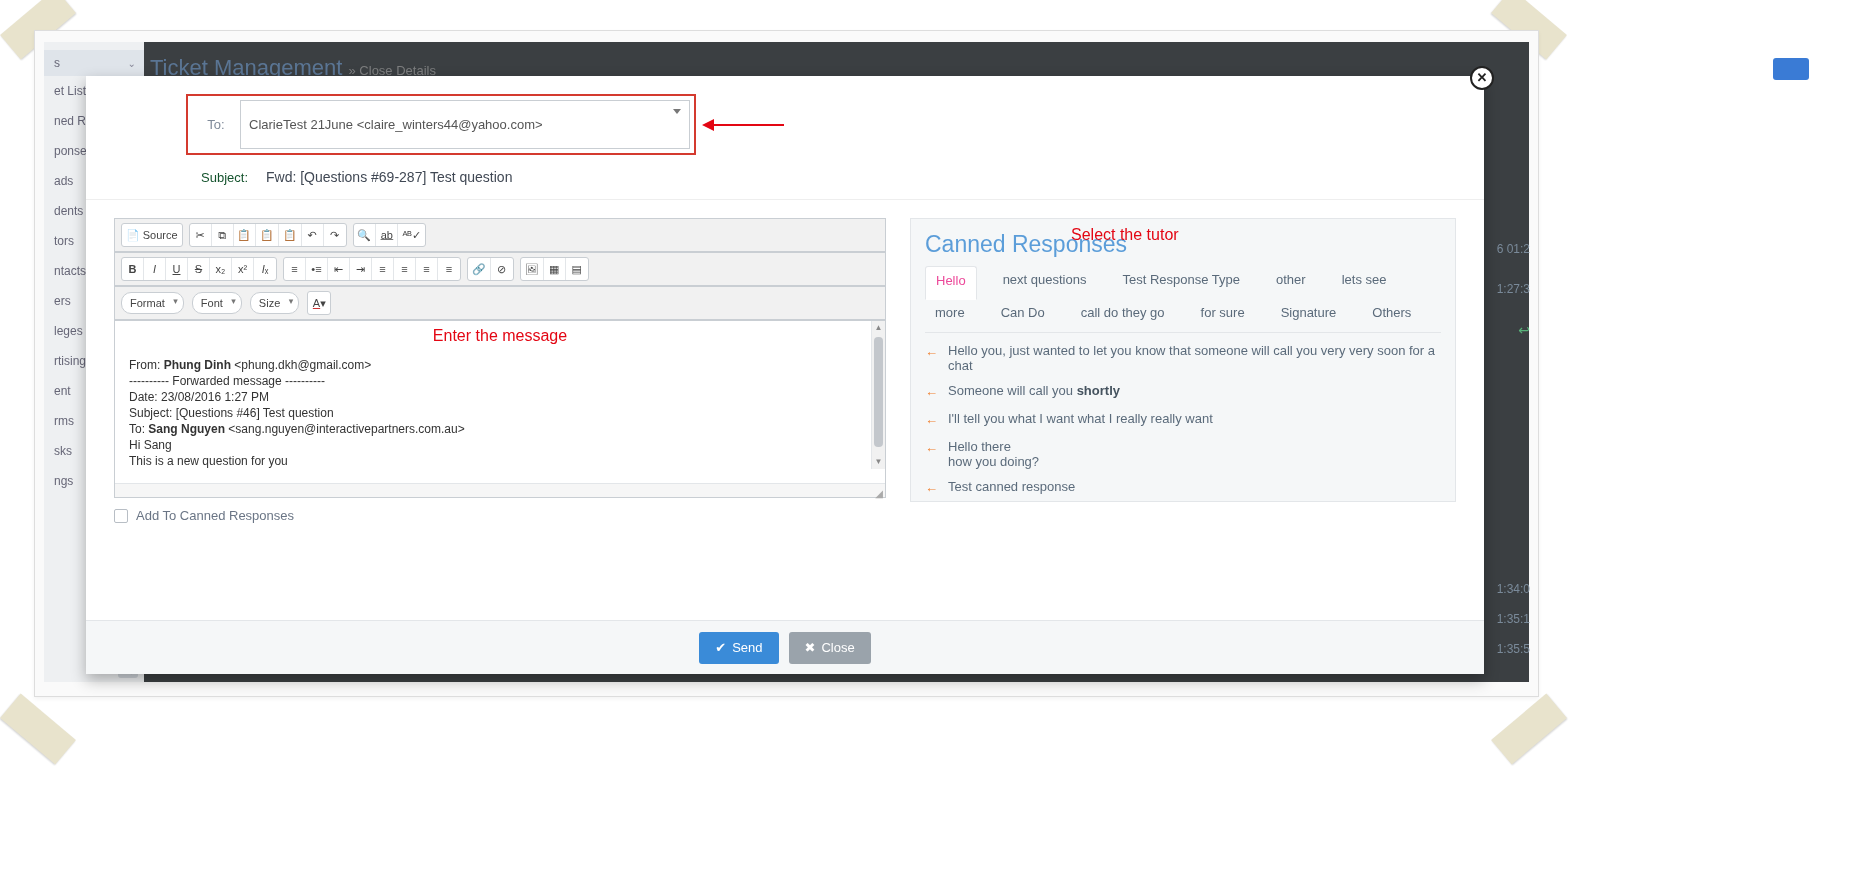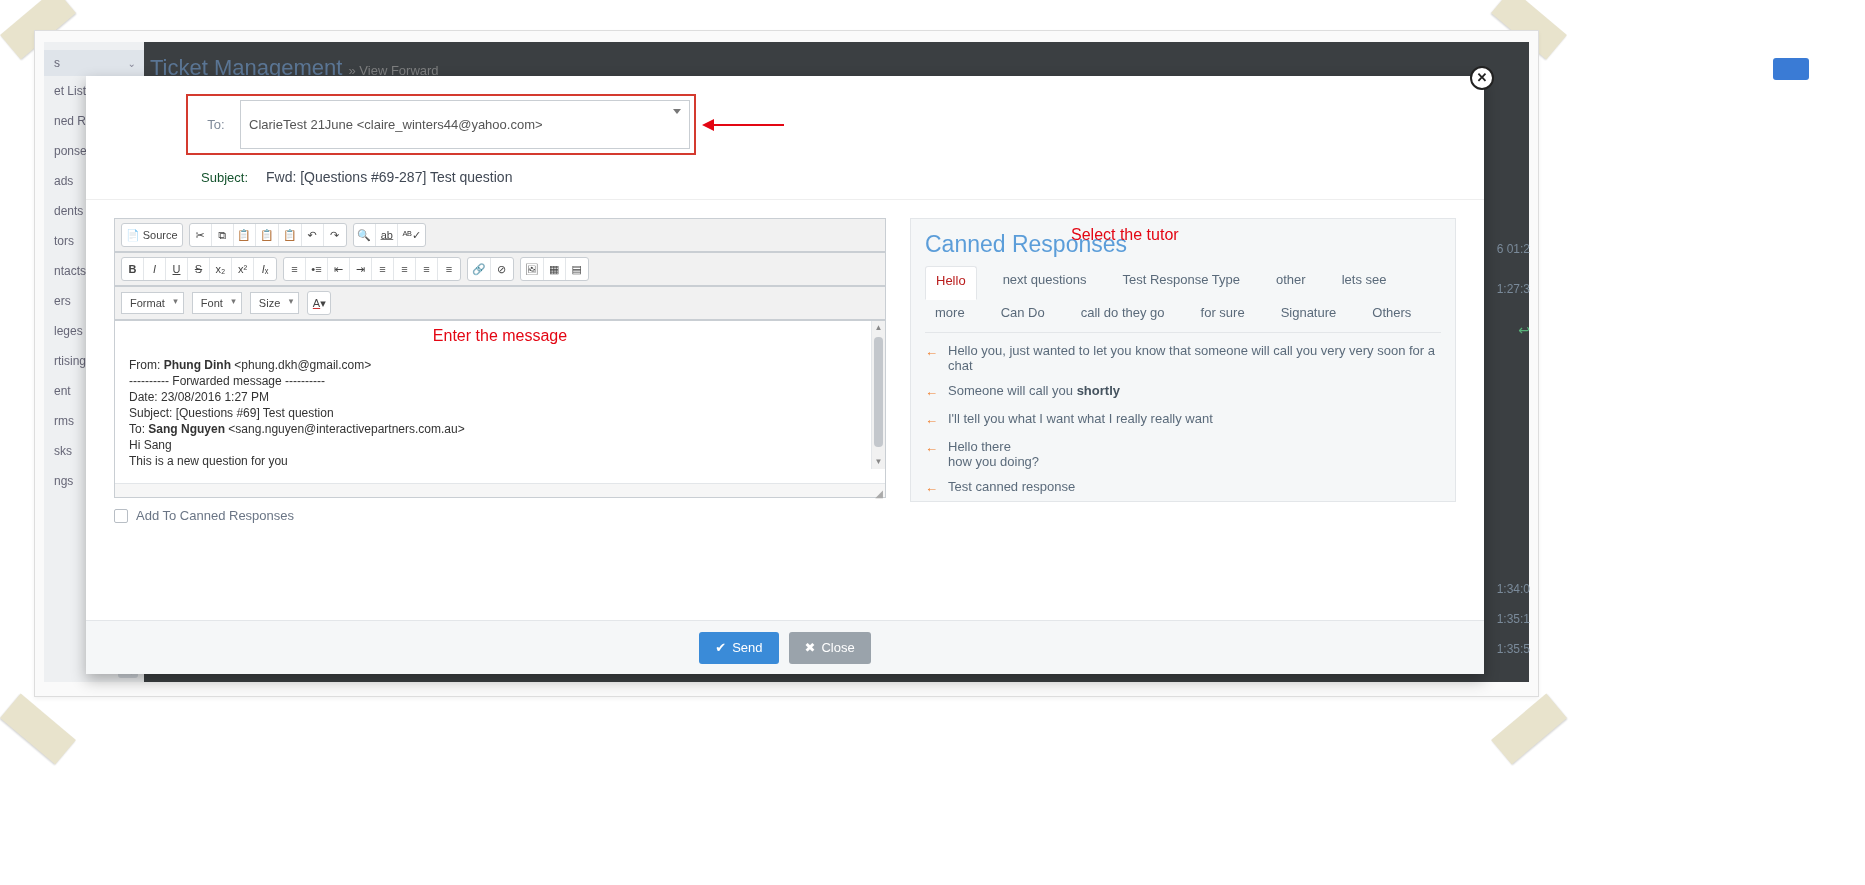--- a/index.html
+++ b/index.html
@@ -200,21 +200,21 @@
   .tb .btn.icon { font-family: Arial; }
   .tb .sel {
     border: 1px solid #c9ced3;
     background: #fff;
     height: 22px;
     padding: 0 18px 0 8px;
     font-size: 11px;
     color: #444;
     position: relative;
     margin-right: 6px;
-    border-radius: 0;
+    border-radius: 10px;
     display: inline-flex; align-items: center;
   }
   .tb .sel::after {
     content: "▾"; position: absolute; right: 5px; top: 3px; font-size: 9px; color: #777;
   }
   .tb-row2 { border-top: 1px solid #c9ced3; }
   .editor-body {
     position: relative;
     flex: 1;
     overflow: auto;
@@ -272,21 +272,21 @@
   .tabs {
     display: flex; flex-wrap: wrap; gap: 6px 16px;
     border-bottom: 1px solid #e3e6e9;
     padding-bottom: 6px;
     margin-bottom: 10px;
     font-size: 13px;
   }
   .tab { color: #5a6a7a; padding: 6px 10px; cursor: pointer; }
   .tab.active {
     background: #fff; border: 1px solid #e3e6e9; border-bottom-color: #fff;
-    border-radius: 3px 3px 0 0; color: #b91c1c;
+    border-radius: 3px 3px 0 0; color: #ec4899;
     margin-bottom: -7px;
   }
   .cr-list { display: flex; flex-direction: column; gap: 10px; font-size: 13px; color: #5b6b7b; }
   .cr-item { display: flex; gap: 10px; align-items: flex-start; cursor: pointer; }
   .cr-item .arw { color: #ef7f2d; font-size: 13px; line-height: 18px; }
   .cr-item .txt b { color: #45535f; }
 
   
   .footer {
     position: absolute;
@@ -350,21 +350,21 @@
       <div class="sb-item">ent</div>
       <div class="sb-item">rms</div>
       <div class="sb-item">sks</div>
       <div class="sb-item">ngs</div>
     </div>
   <div class="sb-footer">◀</div>
 </div>
 
 <div class="backdrop-header">
   <span>Ticket Management</span>
-  <span class="sub">» View Forward</span>
+  <span class="sub">» Close Details</span>
 </div>
 <div class="backdrop-btn"></div>
 
 <div class="right-strip">
   <span class="rt" style="top:200px">6 01:2</span>
   <span class="rt" style="top:240px">1:27:3</span>
   <span class="rt" style="top:280px;color:#58b27a;font-size:14px;">↩</span>
   <span class="rt" style="top:540px">1:34:0</span>
   <span class="rt" style="top:570px">1:35:1</span>
   <span class="rt" style="top:600px">1:35:5</span>
@@ -465,21 +465,21 @@
             <span class="btn"><u style="text-decoration-color:#c33;">A</u> ▾</span>
           </span>
         </div>
 
         <div class="editor-body">
           <div class="annot-center">Enter the message</div>
           <div id="editor-content" style="margin-top:24px;">
               <div style="line-height: 16px;">From: <b>Phung Dinh</b> &lt;phung.dkh@gmail.com&gt;</div>
               <div style="line-height: 16px;">---------- Forwarded message ----------</div>
               <div style="line-height: 16px;">Date: 23/08/2016 1:27 PM</div>
-              <div style="line-height: 16px;">Subject: [Questions #69] Test question</div>
+              <div style="line-height: 16px;">Subject: [Questions #46] Test question</div>
               <div style="line-height: 16px;">To: <b>Sang Nguyen</b> &lt;sang.nguyen@interactivepartners.com.au&gt;</div>
               <div style="line-height: 16px;"></div>
               <div style="line-height: 16px;">Hi Sang</div>
               <div style="line-height: 16px;">This is a new question for you</div>
             </div>
           <div class="editor-scroll">
             <div class="up">▲</div>
             <div class="bar"></div>
             <div class="down">▼</div>
           </div>

